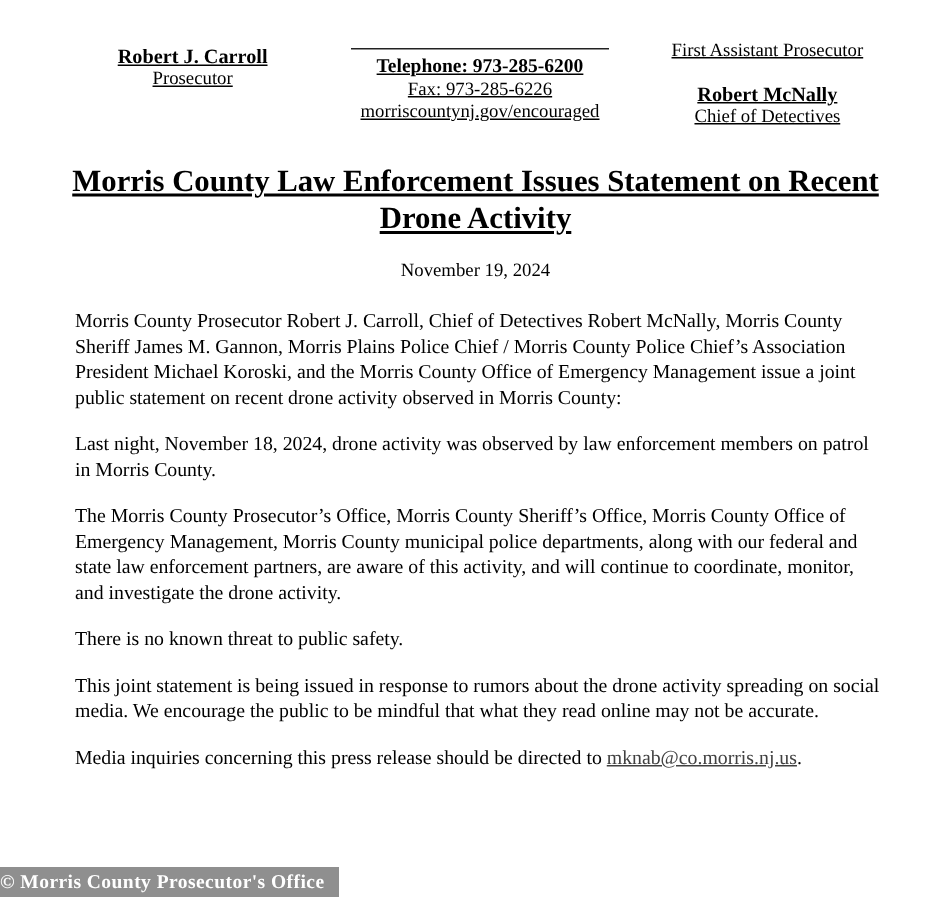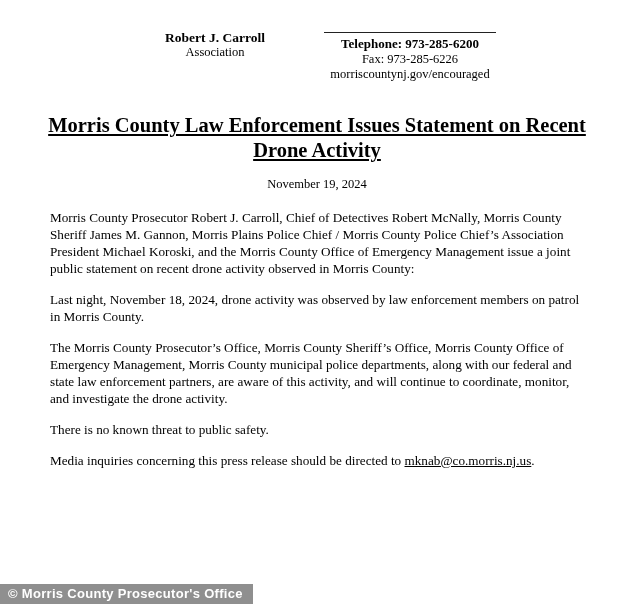--- a/index.html
+++ b/index.html
@@ -7,39 +7,40 @@
     position:relative;
     width:634px;height:608px;
     background:#ffffff;
     font-family:"Liberation Serif","DejaVu Serif",serif;
     color:#000000;
     overflow:hidden;
   }
   
   .letterhead{
     display:flex;
-    justify-content:center;
+    justify-content:flex-end;
     padding:26px 34px 0 40px;
     box-sizing:border-box;
+    text-decoration:underline;
   }
   .lh-col{text-align:center;font-size:12px;line-height:14px;}
   .lh-left{width:180px;padding-top:4px;}
   .lh-center{width:210px;}
   .lh-right{width:180px;}
   .lh-name{font-weight:bold;font-size:13.5px;line-height:15px;}
   .lh-rule{
     width:172px;margin:6px auto 3px auto;
     border-top:1.5px solid #222;height:0;
   }
   .lh-phone{font-weight:bold;font-size:13px;line-height:16px;}
   .lh-line{font-size:12.5px;line-height:15px;}
   .lh-right .lh-top-title{margin-bottom:14px;}
   
   .doc-title{
-    margin:31px auto 0 auto;
+    margin:24px auto 0 auto;
     width:556px;
     text-align:center;
     font-weight:bold;
     font-size:20.5px;
     line-height:25px;
     text-decoration:underline;
   }
   .doc-date{
     text-align:center;
     font-size:12.5px;
@@ -48,66 +49,72 @@
   
   .body-text{
     padding:17px 37px 0 50px;
   }
   .body-text p{
     margin:0 8px 14px 0;
     font-size:13.2px;
     line-height:17px;
   }
   a.email-link{
-    color:#000000;
+    color:#404040;
     text-decoration:underline;
     cursor:pointer;
   }
   
   .credit{
     position:absolute;
-    left:0;bottom:4px;
+    left:0;bottom:10px;
     background:rgba(134,134,134,0.92);
     color:#ffffff;
-    font-family:Liberation Sans, sans-serif;
+    font-family:Liberation Serif, serif;
     font-weight:bold;
     font-size:13px;
     line-height:20px;
-    padding:0 10px 0 8px;
+    padding:0 10px 0 0;
     letter-spacing:0.3px;
   }
 </style>
 </head>
 <body>
 
 <div class="page">
 
   <div class="letterhead">
 
     <div class="lh-col lh-left">
       <div class="lh-name">Robert J. Carroll</div>
-      <div class="lh-line">Association</div>
+      <div class="lh-line">Prosecutor</div>
     </div>
 
     <div class="lh-col lh-center">
       <div class="lh-rule"></div>
       <div class="lh-phone">Telephone:  973-285-6200</div>
       <div class="lh-line">Fax:   973-285-6226</div>
       <div class="lh-line">morriscountynj.gov/encouraged</div>
     </div>
 
+    <div class="lh-col lh-right">
+      <div class="lh-line lh-top-title">First Assistant Prosecutor</div>
+      <div class="lh-name">Robert McNally</div>
+      <div class="lh-line">Chief of Detectives</div>
+    </div>
 
   </div>
 
   <h1 class="doc-title">Morris County Law Enforcement Issues Statement on Recent Drone Activity</h1>
   <div class="doc-date">November 19, 2024</div>
 
   <div class="body-text">
     <p>Morris County Prosecutor Robert J. Carroll, Chief of Detectives Robert McNally, Morris County Sheriff James M. Gannon, Morris Plains Police Chief / Morris County Police Chief’s Association President Michael Koroski, and the Morris County Office of Emergency Management issue a joint public statement on recent drone activity observed in Morris County:</p>
     <p>Last night, November 18, 2024, drone activity was observed by law enforcement members on patrol in Morris County.</p>
     <p>The Morris County Prosecutor’s Office, Morris County Sheriff’s Office, Morris County Office of Emergency Management, Morris County municipal police departments, along with our federal and state law enforcement partners, are aware of this activity, and will continue to coordinate, monitor, and investigate the drone activity.</p>
     <p>There is no known threat to public safety.</p>
+    <p>This joint statement is being issued in response to rumors about the drone activity spreading on social media. We encourage the public to be mindful that what they read online may not be accurate.</p>
     <p><span>Media inquiries concerning this press release should be directed to </span><a class="email-link">mknab@co.morris.nj.us</a><span>.</span></p>
   </div>
 
   <div class="credit">© Morris County Prosecutor's Office</div>
 
 </div>
 
 </body></html>

